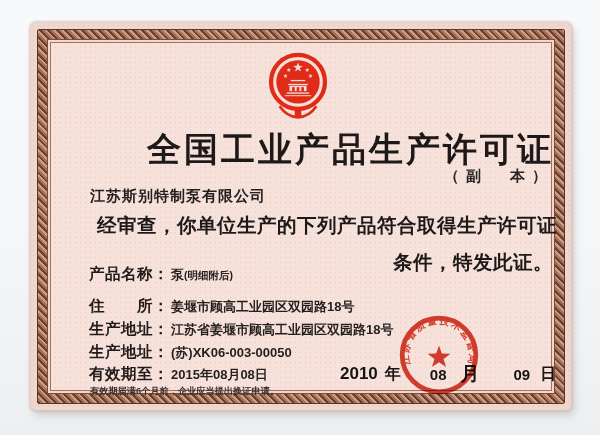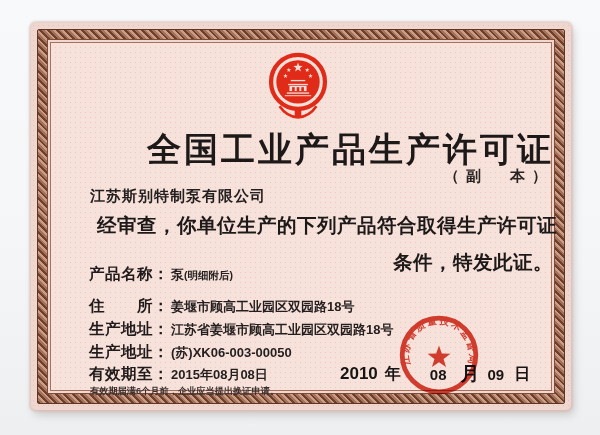--- a/index.html
+++ b/index.html
@@ -63,21 +63,21 @@
     font-size:10px; font-weight:bold; color:#3a2e2d; letter-spacing:0;
     transform:scale(.92); transform-origin:left top; white-space:nowrap;
   }
   .date-row {
     position:absolute; left:292px; top:321px;
     display:flex; align-items:center; font-weight:bold; color:#171413;
     white-space:nowrap;
   }
   .dy{font-size:17px} .du{font-size:16px; margin-left:7px}
   .dm{font-size:15px; margin-left:29px} .dmu{font-size:19px; margin-left:14px}
-  .dd{font-size:15px; margin-left:8px} .ddu{font-size:16px; margin-left:10px}
+  .dd{font-size:15px; margin-left:34px} .ddu{font-size:16px; margin-left:10px}
   .seal {
     position:absolute; left:347px; top:271px; width:88px; height:88px;
     opacity:.9; mix-blend-mode:multiply;
   }
 </style>
 </head>
 <body>
 
 <div class="paper">
   <div class="band"></div>

